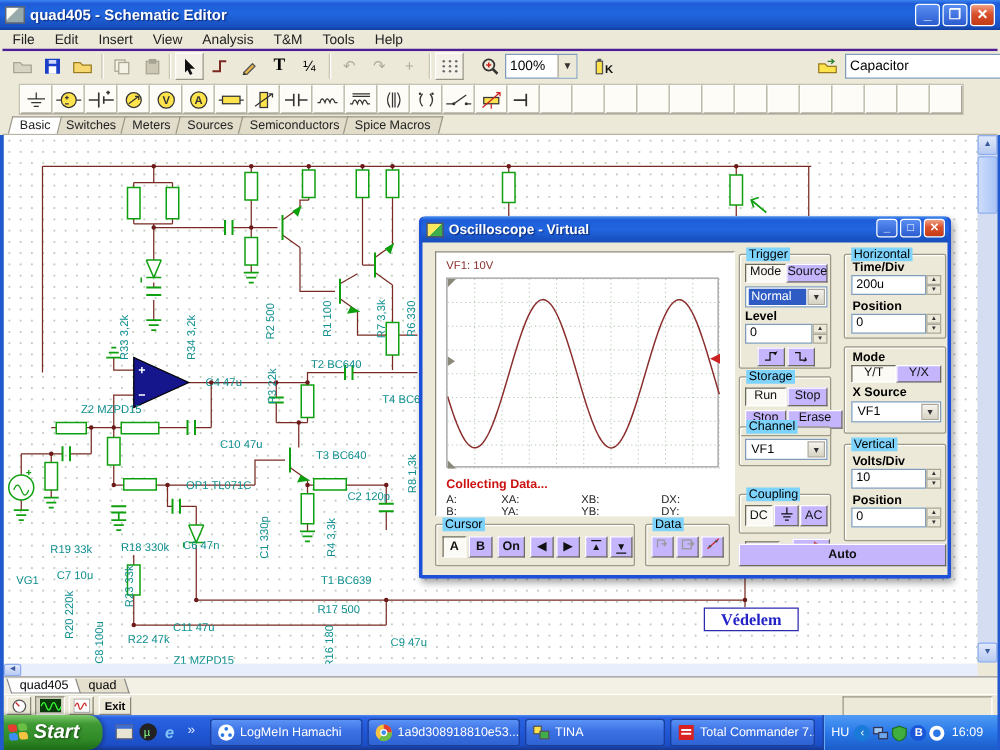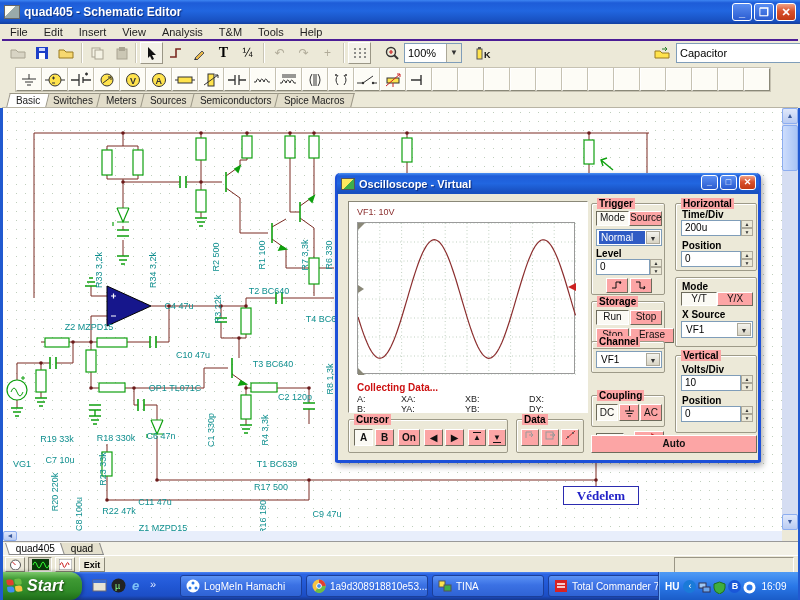--- a/index.html
+++ b/index.html
@@ -96,22 +96,22 @@
 
   #screen { position:absolute; left:10px; top:28px; width:240px; height:212px; background:#fff;
     border:1px solid; border-color:#8a8878 #fff #fff #8a8878; }
   #vf1 { position:absolute; left:8px; top:5px; font-size:9px; color:#8b2e2e; }
   #plot { position:absolute; left:8px; top:20px; width:218px; height:152px; background:#fff; border:1px solid #9a9a9a; }
   #collect { position:absolute; left:8px; top:180px; font-size:10px; font-weight:bold; color:#cc1111; }
   .rrow { position:absolute; left:8px; width:228px; font-size:9px; color:#222; }
   .rrow span { position:absolute; }
 
   .grp { position:absolute; border:1px solid #9d9a88; border-radius:2px; box-shadow:inset 1px 1px 0 #fff; }
-  .grp .glabel { position:absolute; left:5px; top:-6px; background:#fca5a5; font-size:10px; font-weight:bold; padding:0 2px; }
-  .sbtn2 { position:absolute; font-size:10px; background:#fca5a5; border:1px solid;
+  .grp .glabel { position:absolute; left:5px; top:-6px; background:#7dd3fc; font-size:10px; font-weight:normal; padding:0 2px; }
+  .sbtn2 { position:absolute; font-size:10px; background:#c4b5fd; border:1px solid;
     border-color:#fff #6d6b5b #6d6b5b #fff; text-align:center; color:#111; }
   .sbtn2.on { border-color:#6d6b5b #fff #fff #6d6b5b; background:#fbfaf4; }
   .spin { position:absolute; }
   .spin .sf { position:absolute; left:0; top:0; right:12px; bottom:0; background:#fff; border:1px solid #7f9db9;
     font-size:10px; padding:1px 3px; }
   .spin .ud { position:absolute; right:0; top:0; width:12px; bottom:0; display:flex; flex-direction:column; }
   .spin .ud div { flex:1; background:#ece9d8; border:1px solid #aca899; font-size:5px; line-height:6px; text-align:center; color:#333; }
   .dcombo { position:absolute; background:#fff; border:1px solid #7f9db9; }
   .dcombo .dval { position:absolute; left:2px; top:1px; right:16px; bottom:1px; font-size:10px; padding:1px 2px; }
   .dcombo .dval.sel { background:#2f5bc4; color:#fff; }
@@ -123,26 +123,26 @@
     background:linear-gradient(180deg,#4f86f2 0%,#2a63e2 8%,#2157d4 50%,#1c4ec6 85%,#16388e 100%); }
   #startbtn { position:absolute; left:0; top:0; width:82px; height:28px; border-radius:0 12px 12px 0;
     background:linear-gradient(180deg,#7eca6d 0%,#3f9a34 25%,#2f8a27 70%,#1e6b18 100%);
     display:flex; align-items:center; color:#fff; font-size:16px; font-weight:bold; font-style:italic;
     text-shadow:1px 1px 2px #1a4a12; box-shadow:1px 0 4px rgba(0,0,0,.4); }
   #xpflag { width:16px; height:15px; margin:0 4px 0 7px; display:grid; grid-template-columns:7px 7px;
     grid-template-rows:6px 6px; gap:1px; transform:rotate(-6deg); }
   #xpflag i { border-radius:1px 3px 1px 3px; }
   .task { position:absolute; top:3px; height:22px; border-radius:3px; border:1px solid #1b3f9a;
     background:linear-gradient(180deg,#5a92f5,#3b71e4 45%,#2f63d4); color:#fff; font-size:10px;
-    display:flex; align-items:center; gap:4px; padding:0 5px; overflow:hidden; white-space:nowrap;margin-left:12px; }
+    display:flex; align-items:center; gap:4px; padding:0 5px; overflow:hidden; white-space:nowrap; }
   .task .ticn { width:14px; height:14px; flex:0 0 14px; border-radius:2px; }
   #tray { position:absolute; right:0; top:0; width:142px; height:28px;
     background:linear-gradient(180deg,#4f9bf5 0%,#2a78e8 50%,#1a5cc8 100%);
     border-left:1px solid #1b3f9a; box-shadow:inset 1px 0 0 #6aa7f7; display:flex; align-items:center; }
-  #tray .tlang { color:#fff; font-size:10px; font-weight:bold; margin:0 4px 0 6px; }
+  #tray .tlang { color:#fff; font-size:10px; font-weight:normal; margin:0 4px 0 6px; }
   .tico { width:13px; height:13px; margin-right:2px; border-radius:2px; }
   #clock { color:#fff; font-size:10px; margin-left:3px; }
 
   .ql { width:16px; height:16px; position:absolute; top:6px; }
 </style>
 </head>
 <body>
 
 <div id="app">
 

